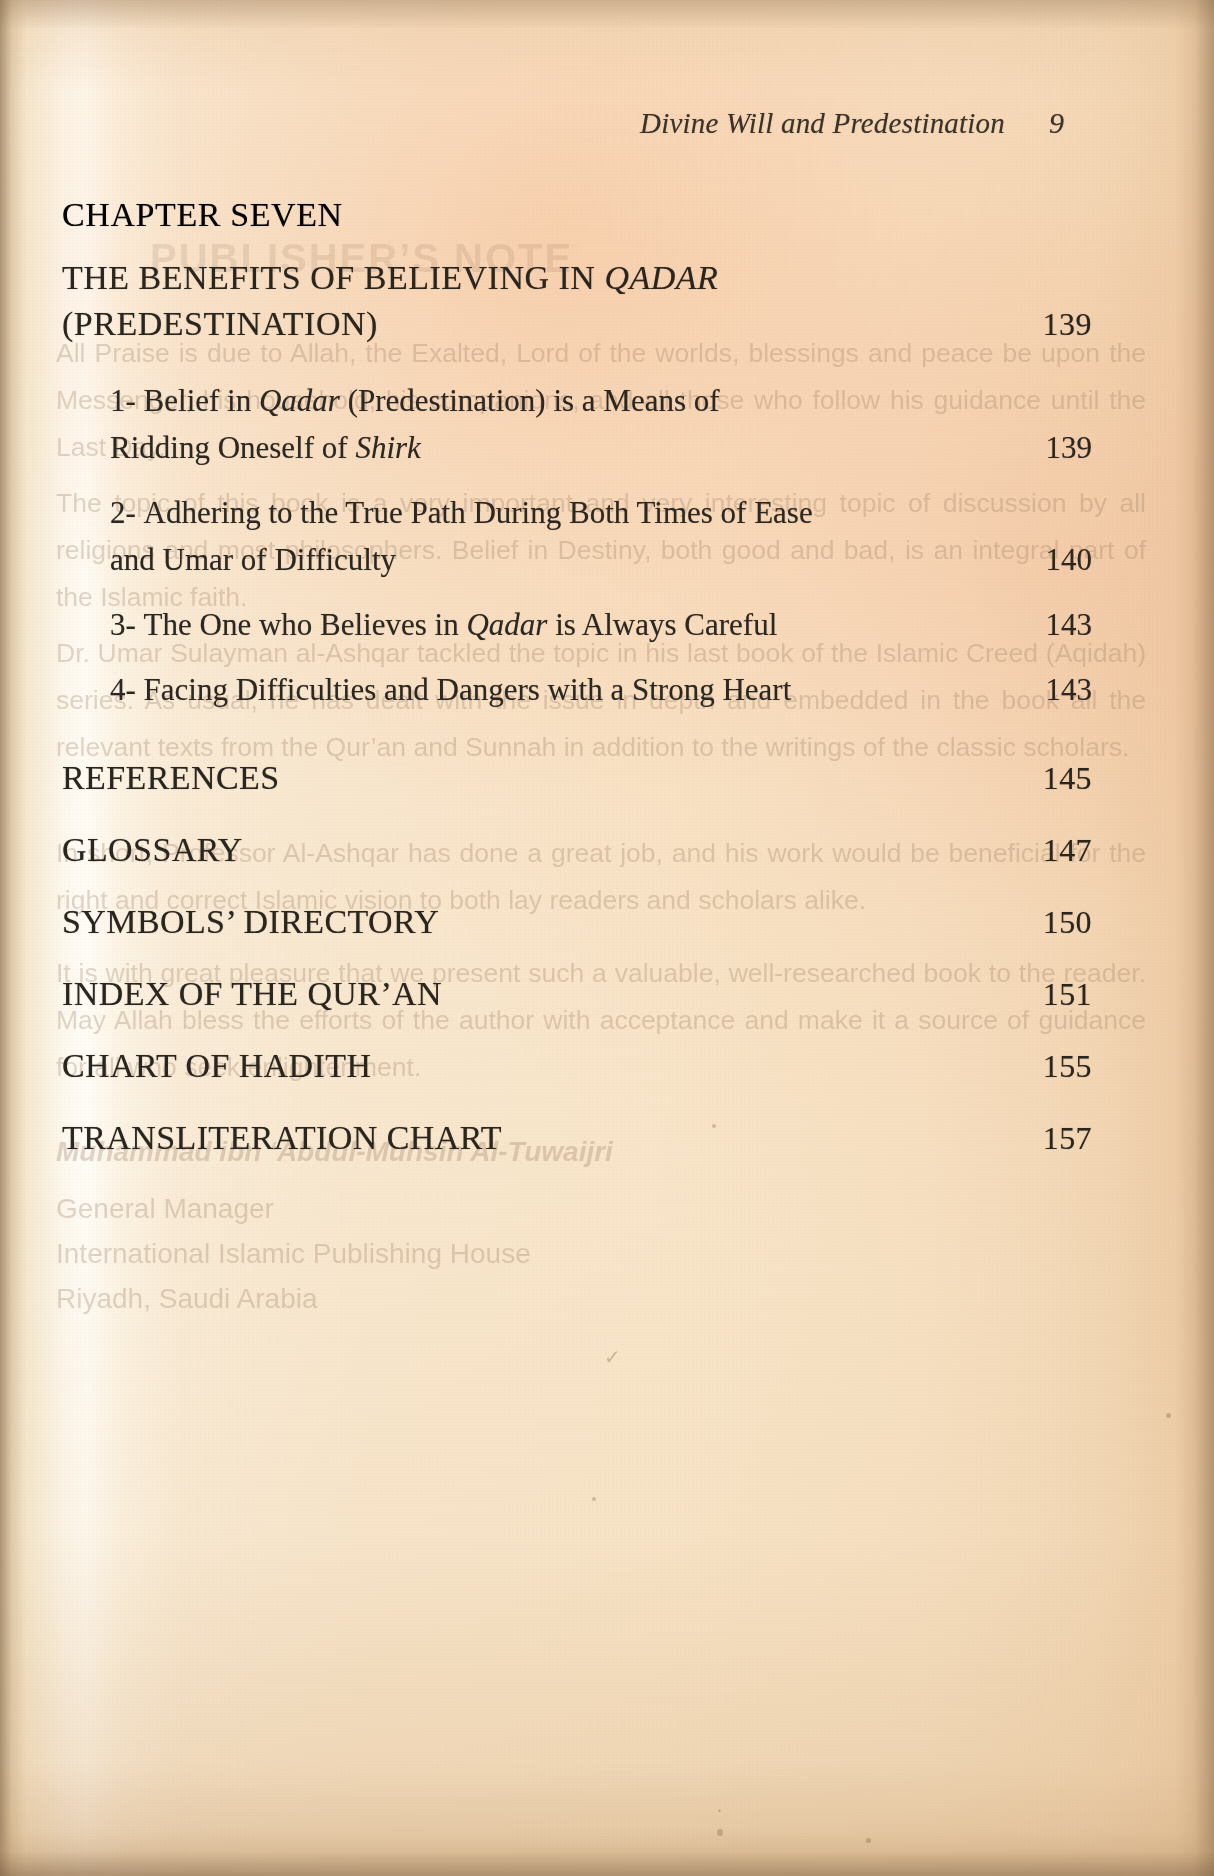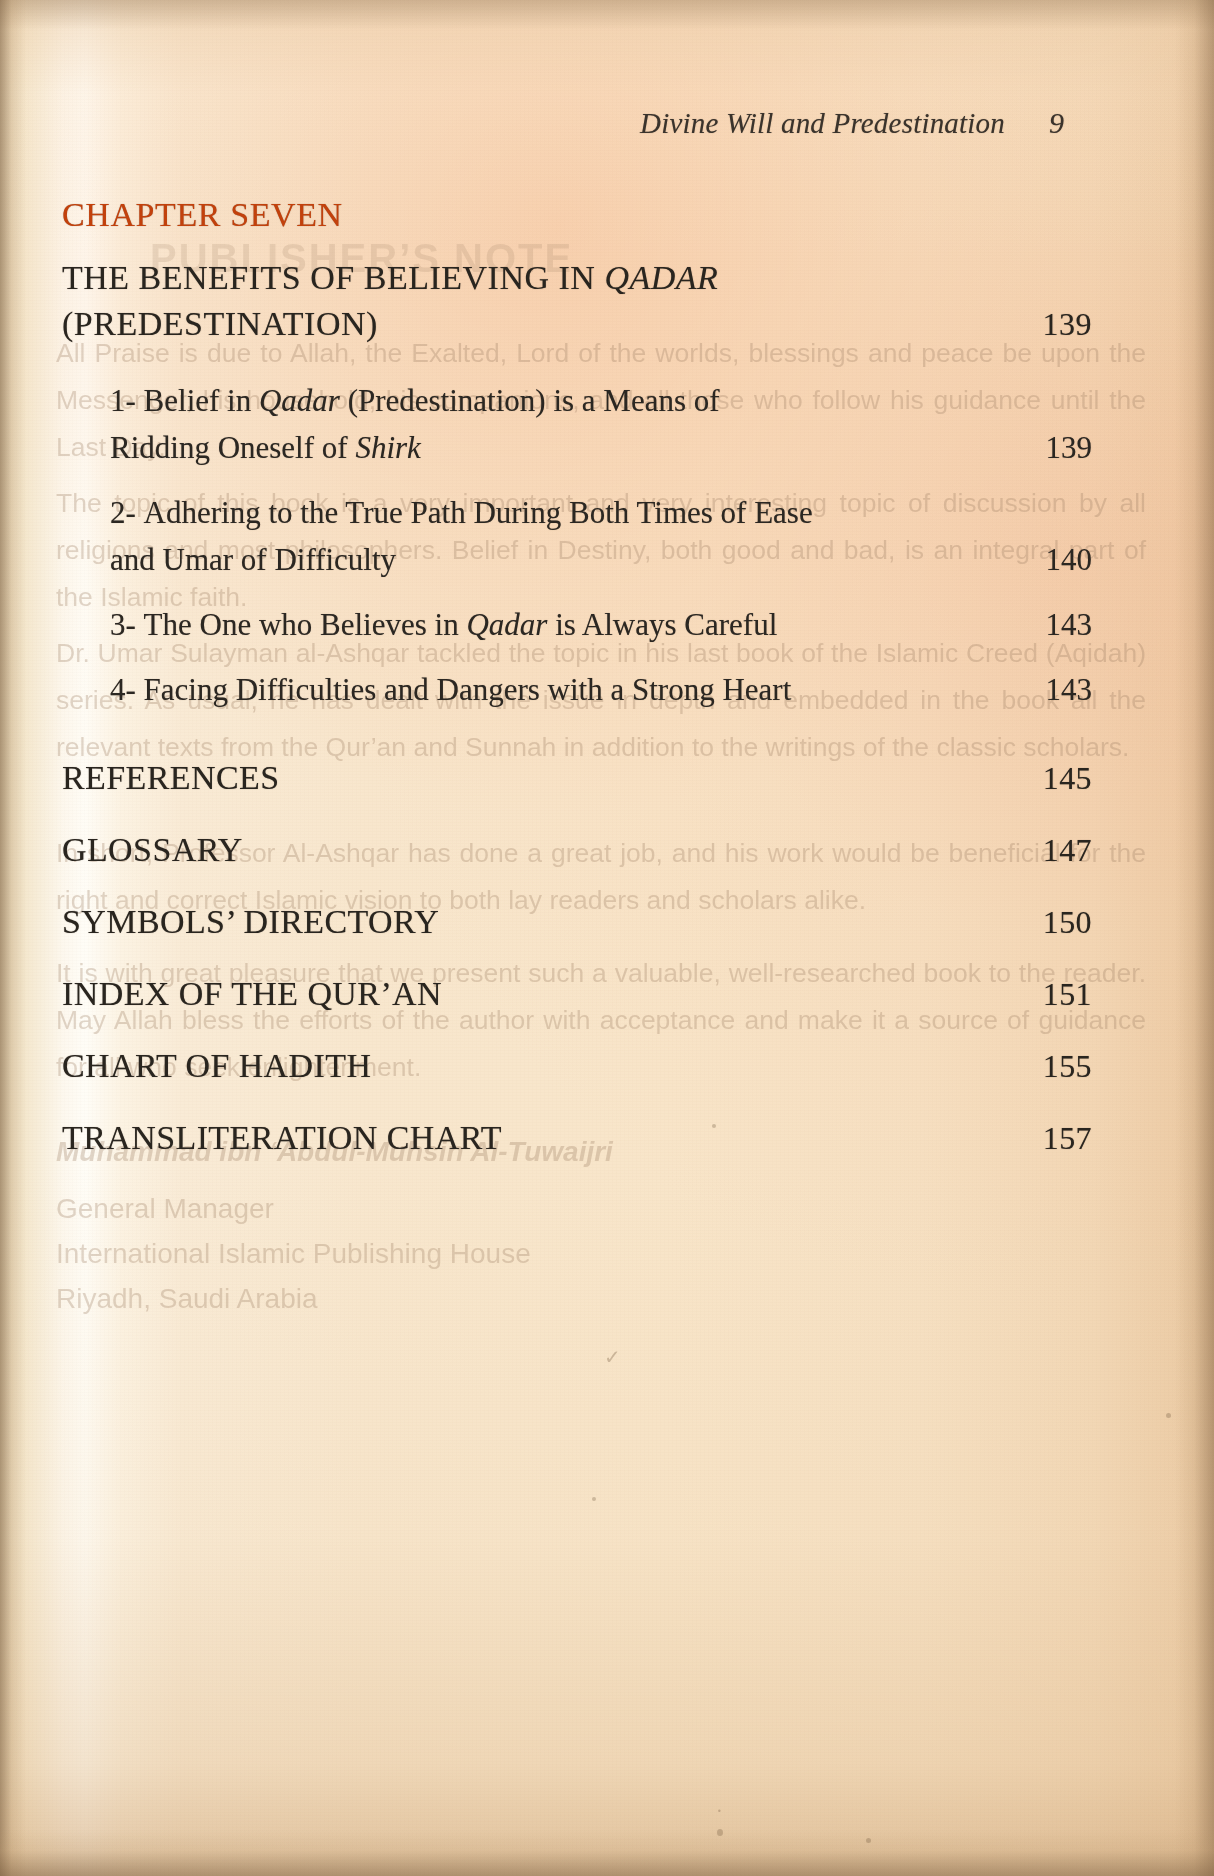--- a/index.html
+++ b/index.html
@@ -184,21 +184,21 @@
   .toc {
     position: absolute;
     left: 62px;
     top: 196px;
     width: 1030px;
   }
 
   .chapter-label {
     font-size: 34px;
     letter-spacing: 0.6px;
-    color: #c2410c;
+    color: #000000;
     margin-bottom: 25px;
     text-shadow: 0 0 1.0px rgba(50,38,26,0.45);
   }
 
   .chapter-title-row {
     display: flex;
     align-items: baseline;
     font-size: 34px;
     letter-spacing: 0.5px;
     color: #29251f;

